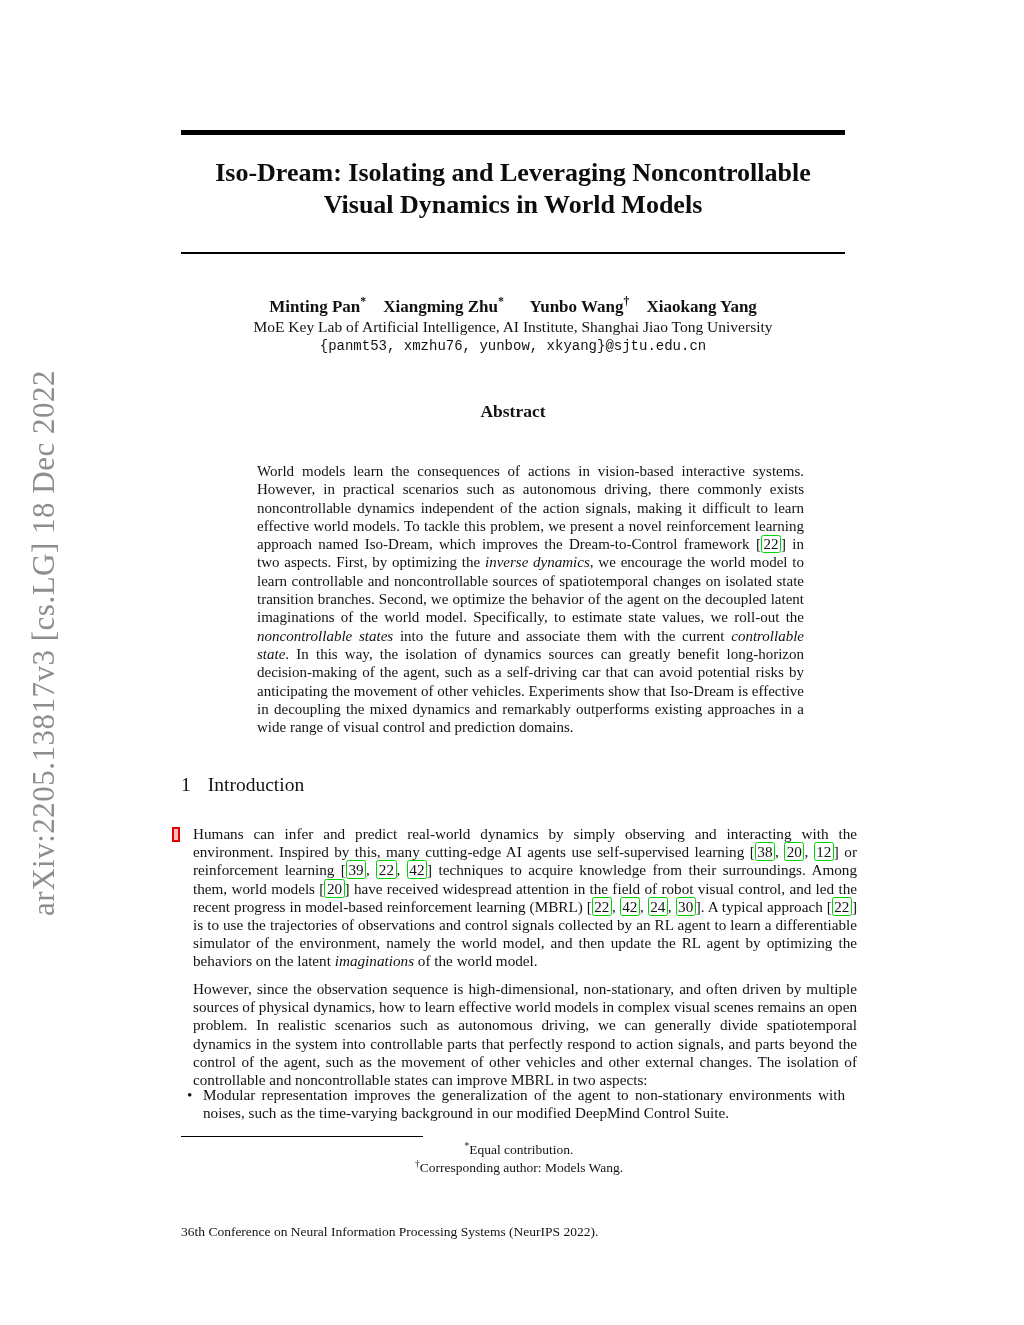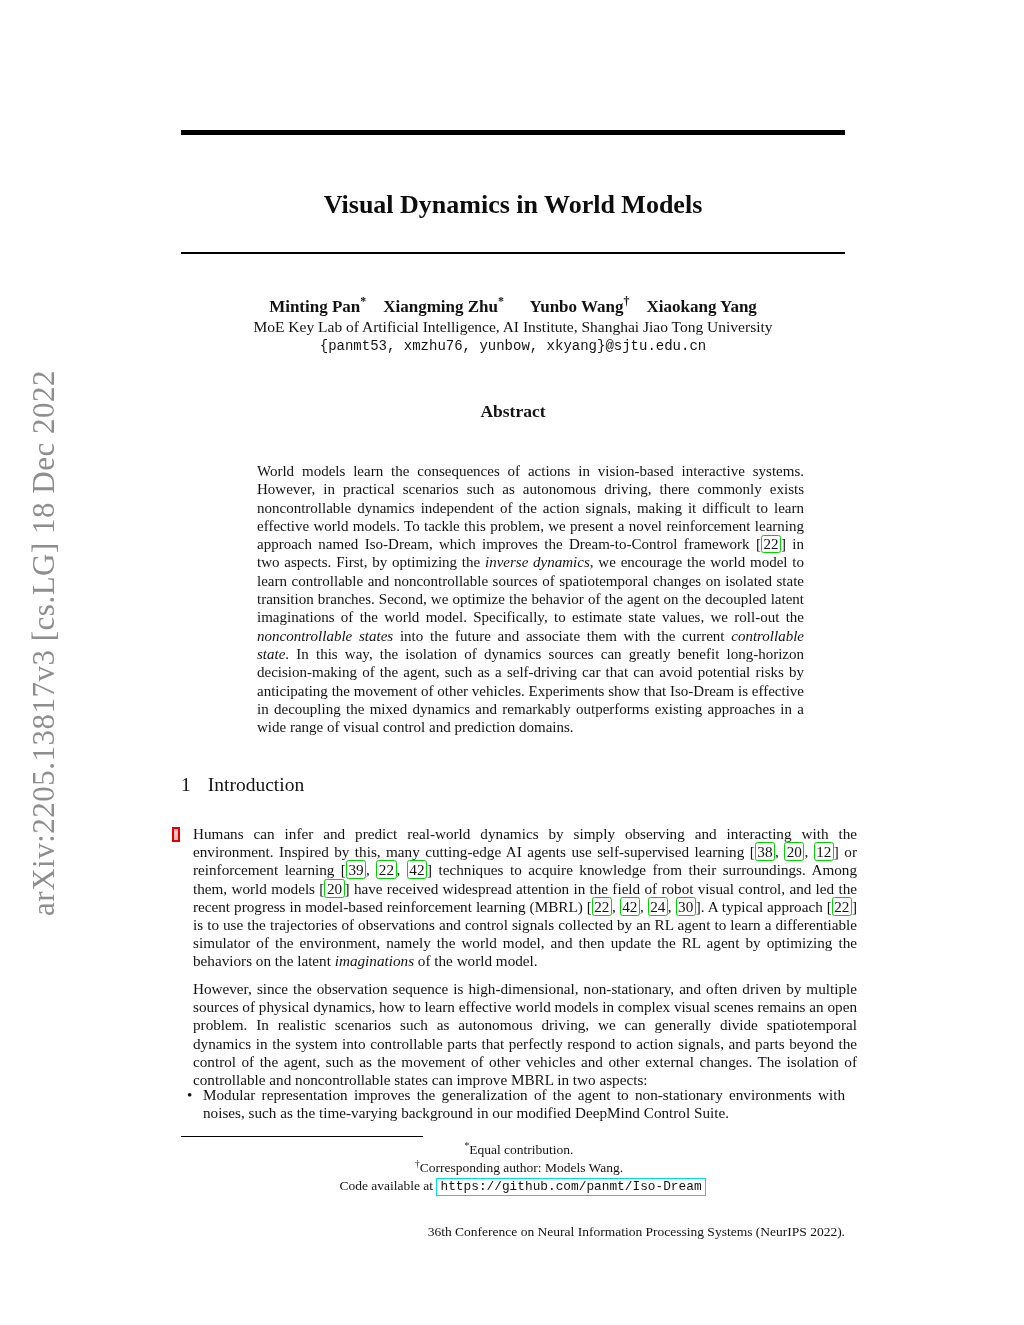--- a/index.html
+++ b/index.html
@@ -45,21 +45,21 @@
   .footnotes { left:181px; top:1141px; width:664px; font-size:13.5px; line-height:17.8px;text-align:center; }
   .fn { padding-left:12px; }
   .fn-code { padding-left:19px; }
   sup { font-size:70%; line-height:0; }
 
   .code-link {
     font-family:"Liberation Mono", monospace; font-size:12.8px; color:#111;
     text-decoration:none; border:1.5px solid #00dede; padding:0px 3px 1px 3px;
   }
 
-  .footer { left:181px; top:1224px; width:664px; font-size:13.5px;text-align:right; }
+  .footer { left:181px; top:1224px; width:664px; font-size:13.5px; }
 
   .arxiv-sidebar {
     left:44px; top:643px; transform:translate(-50%,-50%) rotate(-90deg);
     white-space:nowrap; font-size:31px; color:#8e8e8e; letter-spacing:0.5px;
   }
 
   .anchor-mark { left:172px; top:827px; width:4px; height:11px;
     border:2px solid #e80000; background:rgba(255,0,0,0.25); }
 
   .seg-i { font-style:italic; }
@@ -67,21 +67,21 @@
 </style>
 </head>
 <body>
 
 <div class="page">
 
   <div class="abs arxiv-sidebar">arXiv:2205.13817v3  [cs.LG]  18 Dec 2022</div>
 
   <div class="abs rule-thick"></div>
 
-  <h1 class="abs title"><br><span>Visual Dynamics in World Models</span></h1>
+  <h1 class="abs title"><span>Iso-Dream: Isolating and Leveraging Noncontrollable</span><br><span>Visual Dynamics in World Models</span></h1>
 
   <div class="abs rule-thin"></div>
 
   <div class="abs authors">Minting Pan<sup>*</sup> Xiangming Zhu<sup>*</sup>  Yunbo Wang<sup>†</sup> Xiaokang Yang</div>
   <div class="abs affiliation">MoE Key Lab of Artificial Intelligence, AI Institute, Shanghai Jiao Tong University</div>
   <div class="abs emails">{panmt53, xmzhu76, yunbow, xkyang}@sjtu.edu.cn</div>
 
   <h2 class="abs abstract-heading">Abstract</h2>
   <p class="abs abstract-body">World models learn the consequences of actions in vision-based interactive systems. However, in practical scenarios such as autonomous driving, there commonly exists noncontrollable dynamics independent of the action signals, making it difficult to learn effective world models. To tackle this problem, we present a novel reinforcement learning approach named Iso-Dream, which improves the Dream-to-Control framework [<span class="seg-cite">22</span>] in two aspects. First, by optimizing the <span class="seg-i">inverse dynamics</span>, we encourage the world model to learn controllable and noncontrollable sources of spatiotemporal changes on isolated state transition branches. Second, we optimize the behavior of the agent on the decoupled latent imaginations of the world model. Specifically, to estimate state values, we roll-out the <span class="seg-i">noncontrollable states</span> into the future and associate them with the current <span class="seg-i">controllable state</span>. In this way, the isolation of dynamics sources can greatly benefit long-horizon decision-making of the agent, such as a self-driving car that can avoid potential risks by anticipating the movement of other vehicles. Experiments show that Iso-Dream is effective in decoupling the mixed dynamics and remarkably outperforms existing approaches in a wide range of visual control and prediction domains.</p>
 
@@ -95,18 +95,17 @@
   <div class="abs bullet-row">
     <span class="bullet-marker">•</span>
     <span>Modular representation improves the generalization of the agent to non-stationary environments with noises, such as the time-varying background in our modified DeepMind Control Suite.</span>
   </div>
 
   <div class="abs footnote-rule"></div>
 
   <div class="abs footnotes">
     <div class="fn"><sup>*</sup><span>Equal contribution.</span></div>
     <div class="fn"><sup>†</sup><span>Corresponding author: Models Wang.</span></div>
-    <div class="fn fn-code"><span>Code available at </span><a class="code-link" href="#">https://github.com/panmt/Iso-Dream</a></div>
   </div>
 
   <div class="abs footer">36th Conference on Neural Information Processing Systems (NeurIPS 2022).</div>
 
 </div>
 
 </body></html>

